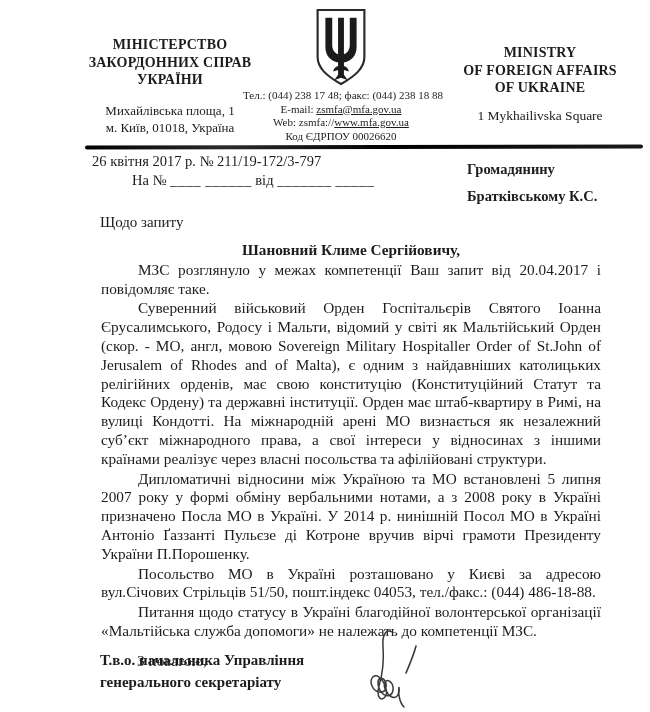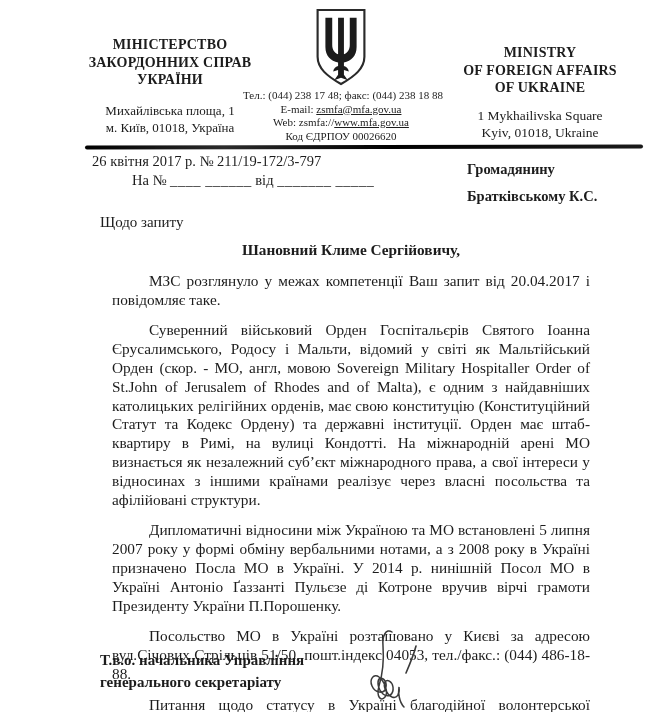--- a/index.html
+++ b/index.html
@@ -25,21 +25,21 @@
   .ref{position:absolute;left:92px;top:152px;font-size:14.5px;line-height:18px;}
   .reply{margin-top:1px;margin-left:40px;}
   .reply .blank{letter-spacing:.5px;}
   .addressee{position:absolute;left:467px;top:156px;font-weight:bold;
              font-size:14.5px;line-height:27px;}
   .subject{position:absolute;left:100px;top:214px;font-size:15px;}
   
   .body{position:absolute;left:100px;top:241px;width:502px;
         font-size:15.3px;line-height:18.8px;text-align:justify;}
   .salutation{font-weight:bold;text-align:center;margin-bottom:1px;}
-  .body p{margin:12px;text-indent:37px;}
+  .body p{margin:1px;text-indent:37px;}
   .closing{margin-top:11px;text-indent:37px;text-align:left;}
   
   .sig-row{position:absolute;left:100px;top:650px;width:478px;
            display:flex;justify-content:flex-start;align-items:flex-start;flex-direction:column;}
   .sig-title{font-weight:bold;font-size:15px;line-height:21.5px;width:250px;}
   .sig-name{font-weight:bold;font-size:15px;margin-top:24px;}
   .sig-scribble{position:absolute;left:348px;top:626px;}
 </style>
 </head>
 <body>
@@ -72,21 +72,20 @@
   </div>
 
   <div class="hdr-right">
     <div class="hdr-title">
       <div>MINISTRY</div>
       <div>OF FOREIGN AFFAIRS</div>
       <div>OF UKRAINE</div>
     </div>
     <div class="hdr-addr">
       <div>1 Mykhailivska Square</div>
-      <div>Kyiv, 01018, Ukraine</div>
     </div>
   </div>
 
   <div class="rule"></div>
 
   <div class="ref">
     <div>26 квітня 2017 р. № 211/19-172/3-797</div>
     <div class="reply">
       <span>На №</span>
       <span class="blank">____ ______</span>

